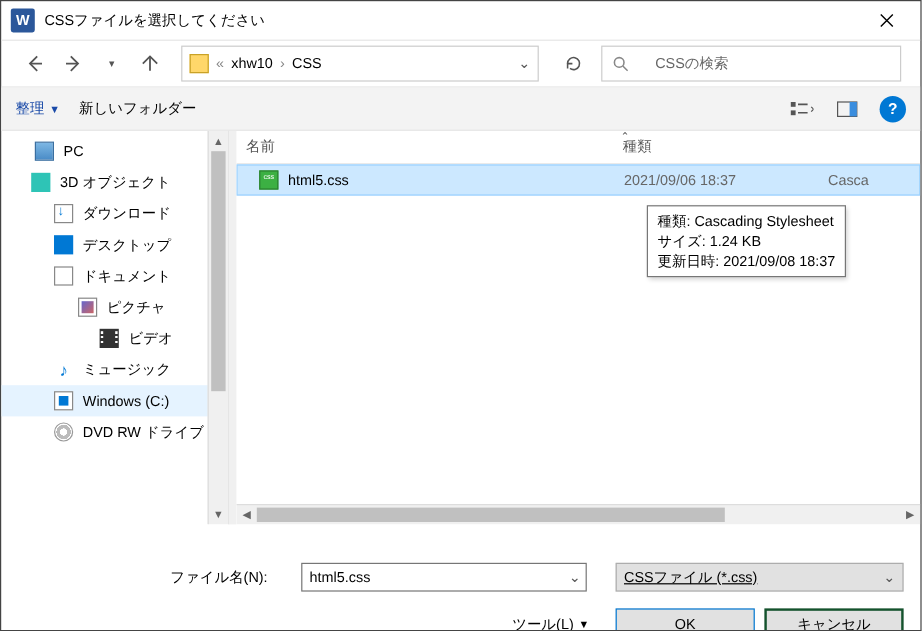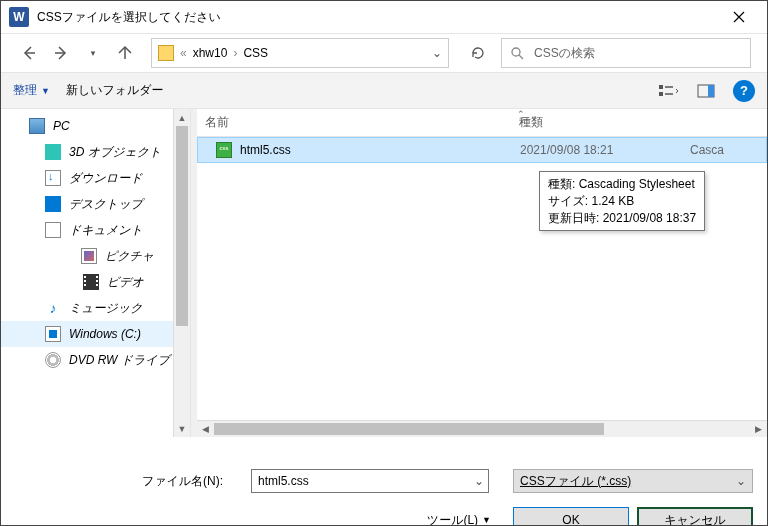--- a/index.html
+++ b/index.html
@@ -8,28 +8,28 @@
 .titlebar .app-icon { width: 20px; height: 20px; background: #2b579a; color: #fff; display: flex; align-items: center; justify-content: center; font-weight: bold; margin-right: 8px; border-radius:2px;}
 .titlebar .title { flex: 1; }
 .titlebar .close { width: 40px; height: 32px; display: flex; align-items: center; justify-content: center; font-size: 14px; }
 .navbar { height: 40px; border-top: 1px solid #e5e5e5; border-bottom: 1px solid #e5e5e5; display: flex; align-items: center; padding: 0 16px; gap: 8px; }
 .nav-btn { width: 24px; height: 24px; display: flex; align-items: center; justify-content: center; color: #555; }
 .path-box { flex: 1; height: 30px; border: 1px solid #ccc; display: flex; align-items: center; padding: 0 6px; gap: 6px; margin: 0 6px; }
 .path-box .folder-ico { width:16px; height:16px; background:#ffd76a; border:1px solid #c9a227; }
 .path-box .sep { color:#888; }
 .path-box .expand { margin-left:auto; color:#555;}
 .refresh { width:30px; height:30px; display:flex; align-items:center; justify-content:center; border:1px solid transparent; }
-.search-box { width: 250px; height: 30px; border: 1px solid #ccc; display: flex; align-items: center; padding: 0 8px; color:#666; gap:10px;}
+.search-box { width: 250px; height: 30px; border: 1px solid #ccc; display: flex; align-items: center; padding: 0 8px; color:#666; gap:22px;}
 .toolbar { height: 36px; background:#f3f3f3; border-bottom:1px solid #e5e5e5; display:flex; align-items:center; padding:0 12px; gap:16px; }
 .toolbar .org { color:#1a4aa8; display:flex; align-items:center; gap:4px;}
 .toolbar .spacer { flex:1; }
 .tb-icon { width:22px; height:22px; display:flex; align-items:center; justify-content:center; }
 .help { width:22px; height:22px; border-radius:50%; background:#0078d4; color:#fff; display:flex; align-items:center; justify-content:center; font-weight:bold; font-size:13px;}
 .body-area { position:absolute; top:108px; bottom:88px; left:0; right:0; display:flex; }
-.tree { width:190px; border-right:1px solid #e5e5e5; overflow:hidden; position:relative;font-style:italic;}
+.tree { width:190px; border-right:1px solid #e5e5e5; overflow:hidden; position:relative;}
 .tree-inner { padding:4px 0;}
 .tree-item { height:26px; display:flex; align-items:center; padding:0 6px 0 28px; gap:8px; white-space:nowrap; }
 .tree-item.sel { background:#e5f3ff; }
 .tree-item .ico { width:16px; height:16px; flex-shrink:0; }
 .ico-pc { background:linear-gradient(#7db7e4,#4a8cc7); border:1px solid #3a6fa0;}
 .ico-3d { background:#2ec4b6;}
 .ico-dl { background:#fff; border:1px solid #888; position:relative;}
 .ico-dl::after{content:"↓"; position:absolute; left:2px; top:-1px; color:#0078d4; font-size:11px;}
 .ico-desk { background:#0078d4;}
 .ico-doc { background:#fff; border:1px solid #888;}
@@ -158,37 +158,37 @@
   <div class="help">?</div>
 </div>
 
 <div class="body-area">
   <div class="tree">
     <div class="tree-inner">
       <div class="tree-item">
           <div class="ico ico-pc"></div>
           <span>PC</span>
         </div>
-      <div class="tree-item" style="padding-left:44px;">
+      <div class="tree-item" style="padding-left:25px;">
           <div class="ico ico-3d"></div>
           <span>3D オブジェクト</span>
         </div>
       <div class="tree-item" style="padding-left:44px;">
           <div class="ico ico-dl"></div>
           <span>ダウンロード</span>
         </div>
       <div class="tree-item" style="padding-left:44px;">
           <div class="ico ico-desk"></div>
           <span>デスクトップ</span>
         </div>
       <div class="tree-item" style="padding-left:44px;">
           <div class="ico ico-doc"></div>
           <span>ドキュメント</span>
         </div>
-      <div class="tree-item" style="padding-left:64px;margin-left:16px;">
+      <div class="tree-item" style="padding-left:64px;">
           <div class="ico ico-pic"></div>
           <span>ピクチャ</span>
         </div>
       <div class="tree-item" style="padding-left:46px;margin-left:36px;">
           <div class="ico ico-vid"></div>
           <span>ビデオ</span>
         </div>
       <div class="tree-item" style="padding-left:44px;">
           <div class="ico ico-mus">♪</div>
           <span>ミュージック</span>
@@ -211,21 +211,21 @@
   <div class="resizer"></div>
   <div class="filelist">
     <div class="sort-ind">⌃</div>
     <div class="columns">
       <div class="col-name">名前</div>
       <div class="col-type">種類</div>
     </div>
     <div class="file-row sel">
       <div class="fico"></div>
       <div class="fname">html5.css</div>
-      <div class="fdate">2021/09/08 18:21</div>
+      <div class="fdate">2021/09/06 18:37</div>
       <div class="ftype">Casca</div>
     </div>
     <div class="tooltip">
       <div>種類: Cascading Stylesheet</div>
       <div>サイズ: 1.24 KB</div>
       <div>更新日時: 2021/09/08 18:37</div>
     </div>
     <div class="hscroll">
       <div class="arr">◀</div>
       <div class="track">

